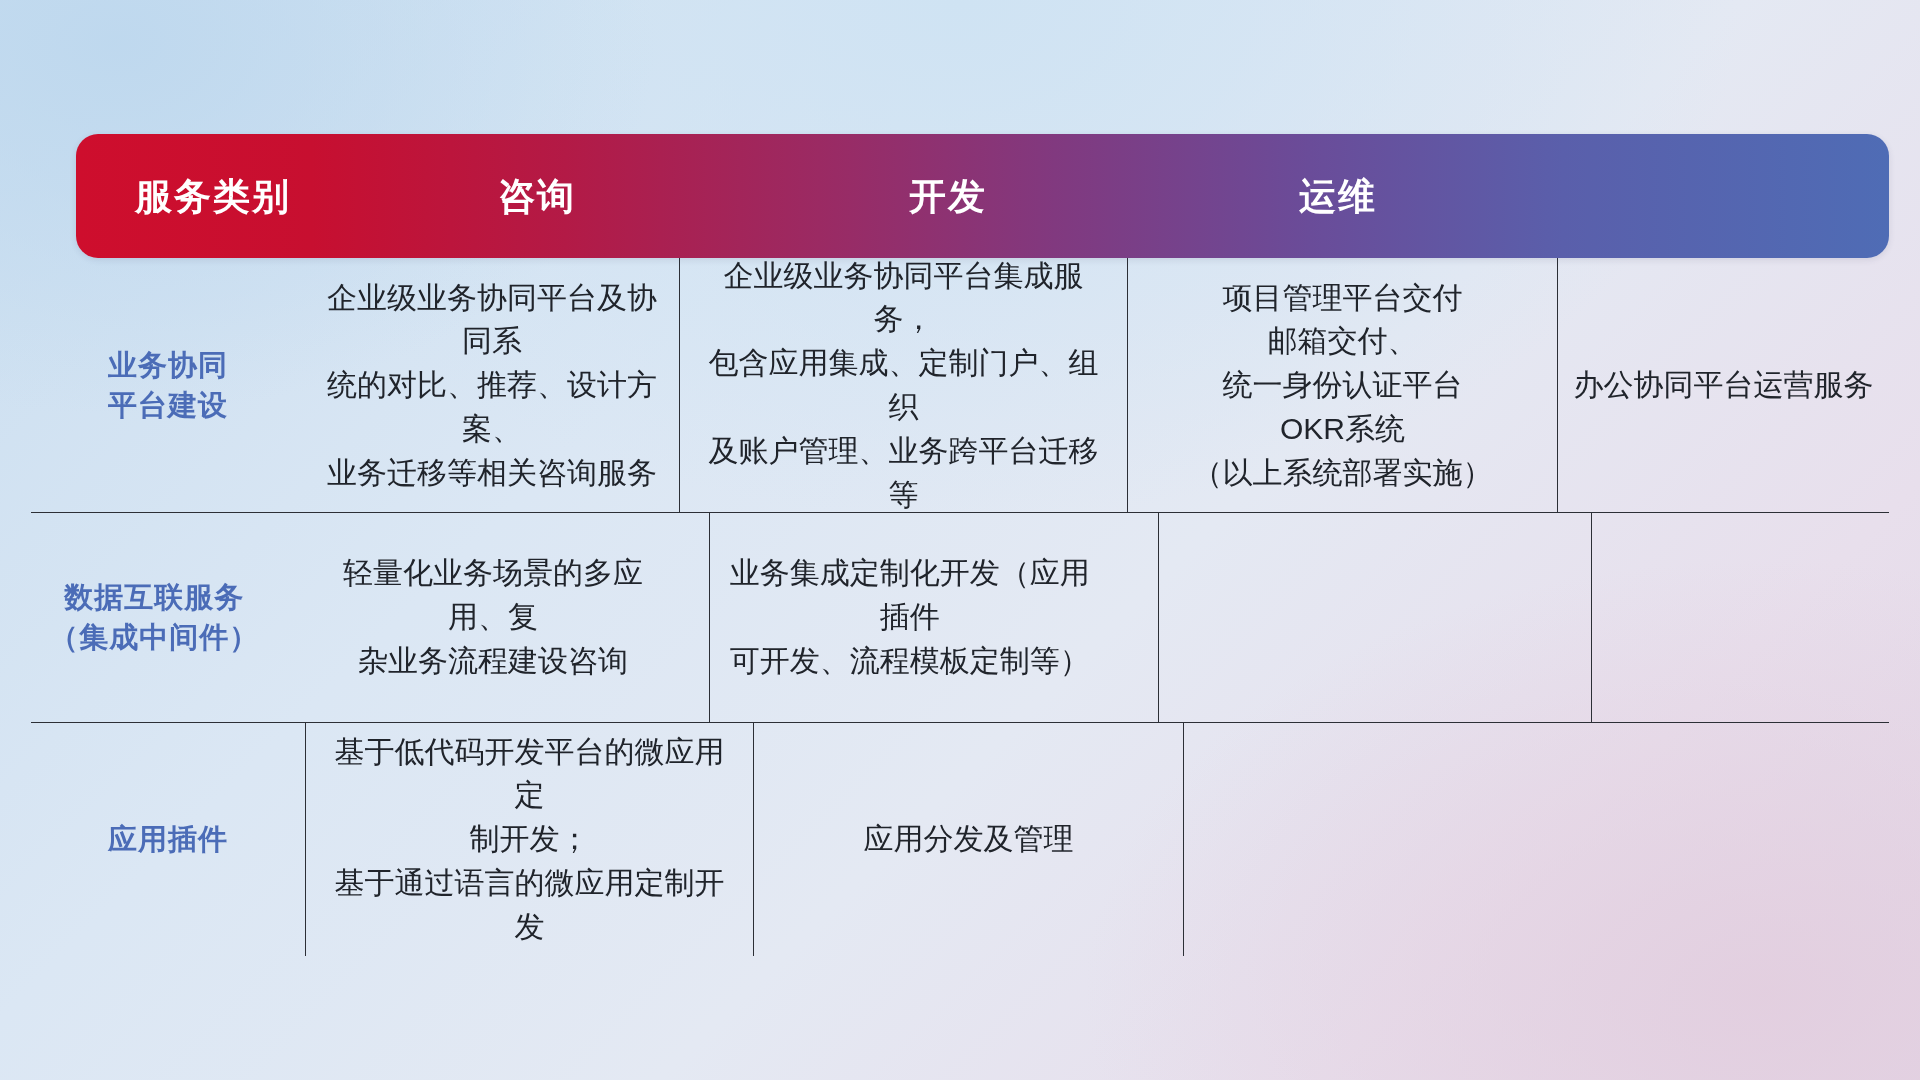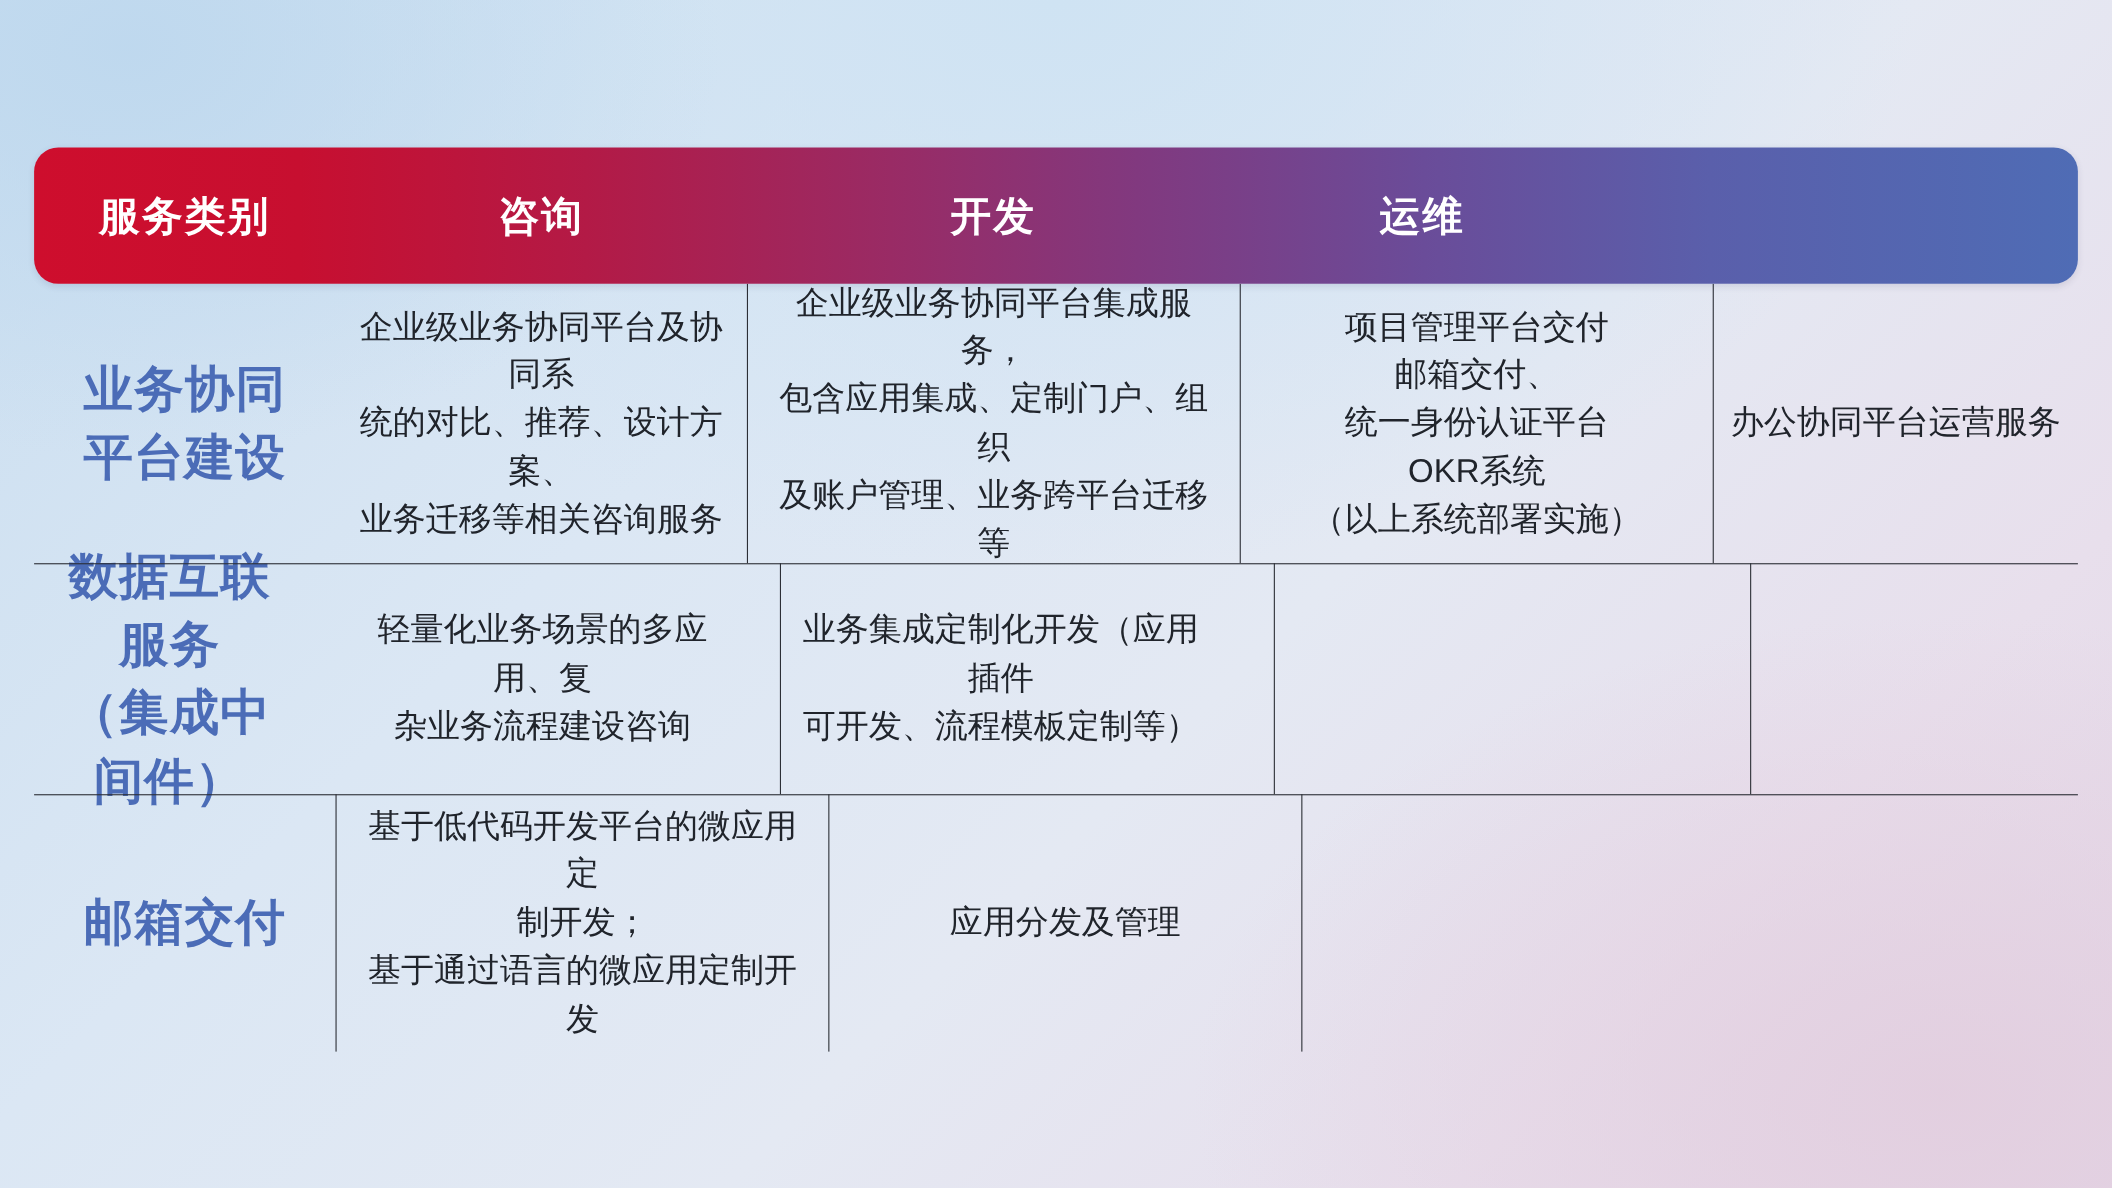--- a/index.html
+++ b/index.html
@@ -34,20 +34,21 @@
         #9b2a63 41%,
         #81397f 54%,
         #6a4c99 68%,
         #5a5fab 82%,
         #4f6cb5 100%);
     display:flex;
     align-items:center;
     box-shadow:0 2px 6px rgba(60,60,100,0.12);
     position:relative;
     z-index:3;
+    margin-left:45px;
   }
   .th{
     color:#ffffff;
     font-weight:bold;
     font-size:37px;
     letter-spacing:2px;
     text-align:center;
     line-height:1;
     display:flex;
     align-items:center;
@@ -99,21 +100,21 @@
     line-height:1.46;
     color:#20242b;
     white-space:pre-line;
   }
   
   .td.vl{border-left:1.6px solid #2c2f36;}
 
   .td.rowlabel{
     color:#4b6cb7;
     font-weight:bold;
-    font-size:45px;
+    font-size:29px;
     line-height:1.38;
     letter-spacing:1px;
   }
 
   
   .c1{width:274px;}
   .c2{width:374px;}
   .c3{width:448px;text-align:center;}
   .c4{width:430px;}
   .c5{width:332px;}
@@ -154,21 +155,21 @@
 （集成中间件）</div>
       <div class="td c2">轻量化业务场景的多应用、复
 杂业务流程建设咨询</div>
       <div class="td c3 vl">业务集成定制化开发（应用插件
 可开发、流程模板定制等）</div>
       <div class="td c4 vl"></div>
       <div class="td c5 vl"></div>
     </div>
 
     <div class="trow r3">
-      <div class="td c1 rowlabel">邮箱交付</div>
+      <div class="td c1 rowlabel">应用插件</div>
       <div class="td c3 vl">基于低代码开发平台的微应用定
 制开发；
 基于通过语言的微应用定制开发</div>
       <div class="td c4 vl">应用分发及管理</div>
       <div class="td c5 vl"></div>
     </div>
 
   </div>
 </div>
 

